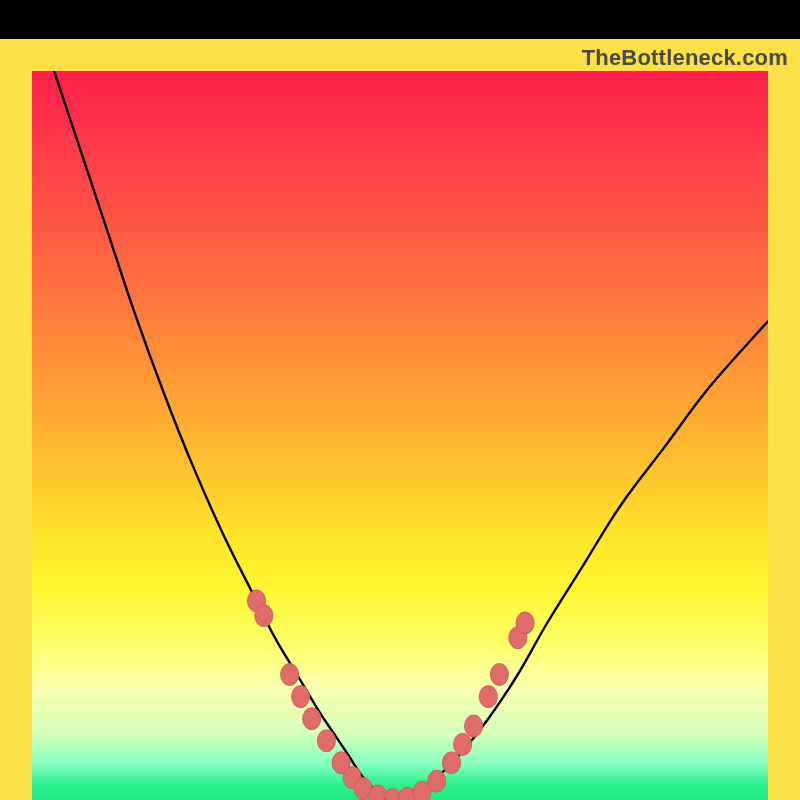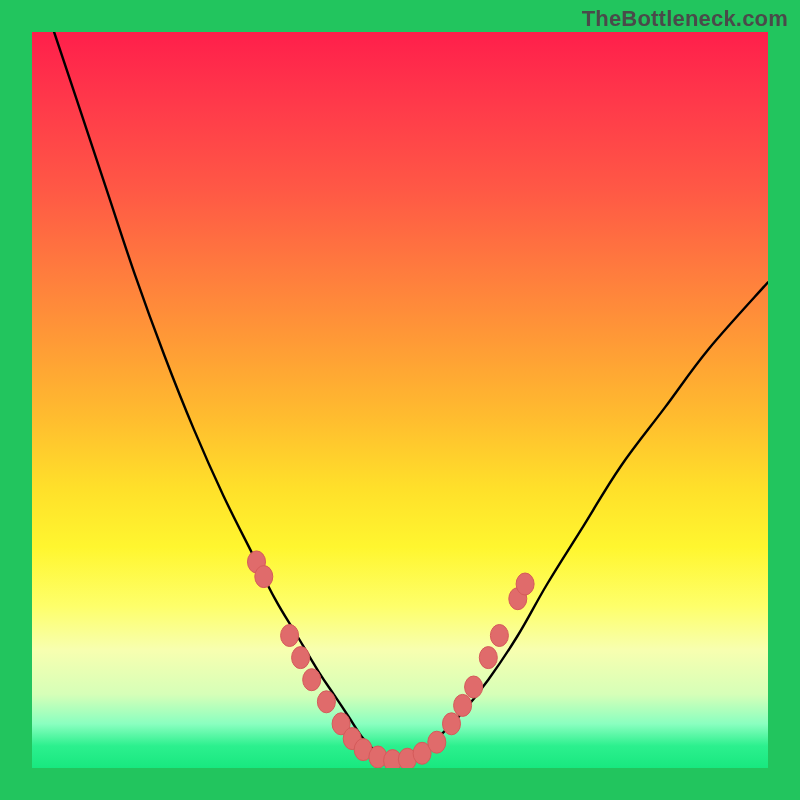--- a/index.html
+++ b/index.html
@@ -7,21 +7,22 @@
     padding: 0;
     width: 800px;
     height: 800px;
     background: #000;
     overflow: hidden;
     font-family: Arial, Helvetica, sans-serif;
   }
   .frame {
     position: absolute;
     inset: 0;
-    background: #22c55e;
+    background: #fde047;
+    margin-top: 39px;
   }
   .plot {
     position: absolute;
     left: 32px;
     top: 32px;
     width: 736px;
     height: 736px;
     overflow: hidden;
   }
   .gradient {

